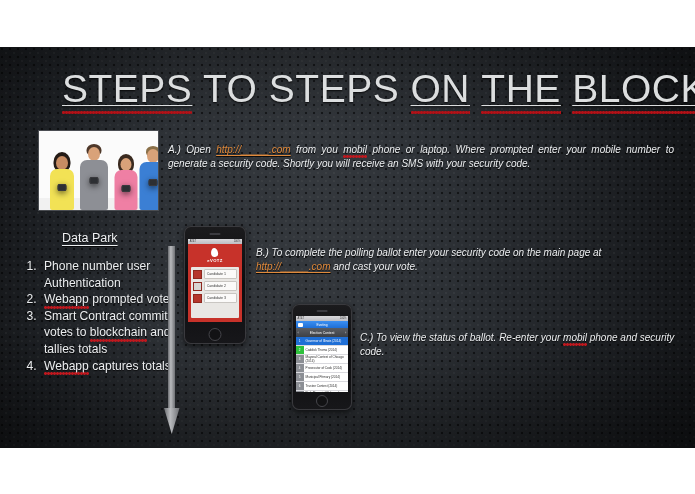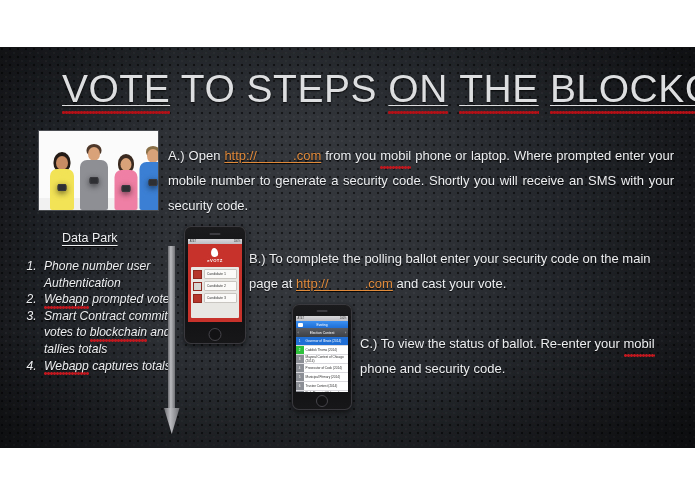--- a/index.html
+++ b/index.html
@@ -103,27 +103,28 @@
   .person .phone{
     position:absolute; left:50%; transform:translateX(-50%);
     width:9px; height:7px; background:#2d2f33; border-radius:2px;
   }
 
   
   .para {
     position: absolute;
     z-index: 6;
     color: #eceef0;
-    font-size: 13px;
-    line-height: 25px;
+    font-size: 10px;
+    line-height: 14px;
     text-align: justify;
     text-shadow: 0 1px 1px rgba(0,0,0,.75);
+    font-style: italic;
   }
   .para-a { left: 168px; top: 143px; width: 506px; }
-  .para-b { left: 249px; top: 246px; width: 420px; text-align: left; }
+  .para-b { left: 256px; top: 246px; width: 420px; text-align: left; }
   .para-c { left: 360px; top: 331px; width: 320px; text-align: left; }
 
   a.link, .link {
     color: #e08a3c;
     text-decoration: underline;
     text-decoration-color: #e08a3c;
     text-underline-offset: 2px;
   }
 
   .sqred { position: relative; display: inline-block; }
@@ -151,21 +152,21 @@
     left: 8px; top: 258px;
     width: 150px;
     margin: 0;
     padding: 0 0 0 32px;
     z-index: 6;
     color: #eceef0;
     font-size: 12.1px;
     line-height: 16.6px;
     text-shadow: 0 1px 1px rgba(0,0,0,.75);
   }
-  ol.dataflow li { margin: 0 0 0 0; padding: 0 0 0 4px; font-style: italic; }
+  ol.dataflow li { margin: 0 0 0 0; padding: 0 0 0 4px; }
 
   
   .arrow { position: absolute; left: 162px; top: 246px; z-index: 6; }
 
   
   .phone {
     position: absolute;
     z-index: 7;
     background: linear-gradient(to bottom, #1b1b1d 0%, #0c0c0e 50%, #17171a 100%);
     border-radius: 7px;
@@ -258,21 +259,21 @@
   .row2.grn .lbl{ color:#2c2c2c; }
   #phone2 .home{ bottom:3px; width:10px; height:10px; }
 </style>
 </head>
 <body>
 
 <div class="stage">
 
   <div class="slide"></div>
 
-  <div class="title" id="title-host"><span class="sq ul">VOTE</span><span> TO STEPS </span><span class="sq ul">ON</span><span> </span><span class="sq ul">THE</span><span> </span><span class="sq ul">BLOCKCHAIN.</span></div>
+  <div class="title" id="title-host"><span class="sq ul">STEPS</span><span> TO STEPS </span><span class="sq ul">ON</span><span> </span><span class="sq ul">THE</span><span> </span><span class="sq ul">BLOCKCHAIN.</span></div>
 
   <div class="photo">
     <div class="floor"></div>
 
     <div class="person" style="left:10px;width:26px;height:58px;">
       <div class="hair" style="top:0;width:17px;height:20px;background:#241b16;"></div>
       <div class="head" style="top:4px;width:12px;height:14px;background:#c78c63;"></div>
       <div class="body" style="top:17px;width:24px;height:41px;background:#f2e255;"></div>
       <div class="phone" style="top:32px;"></div>
     </div>

